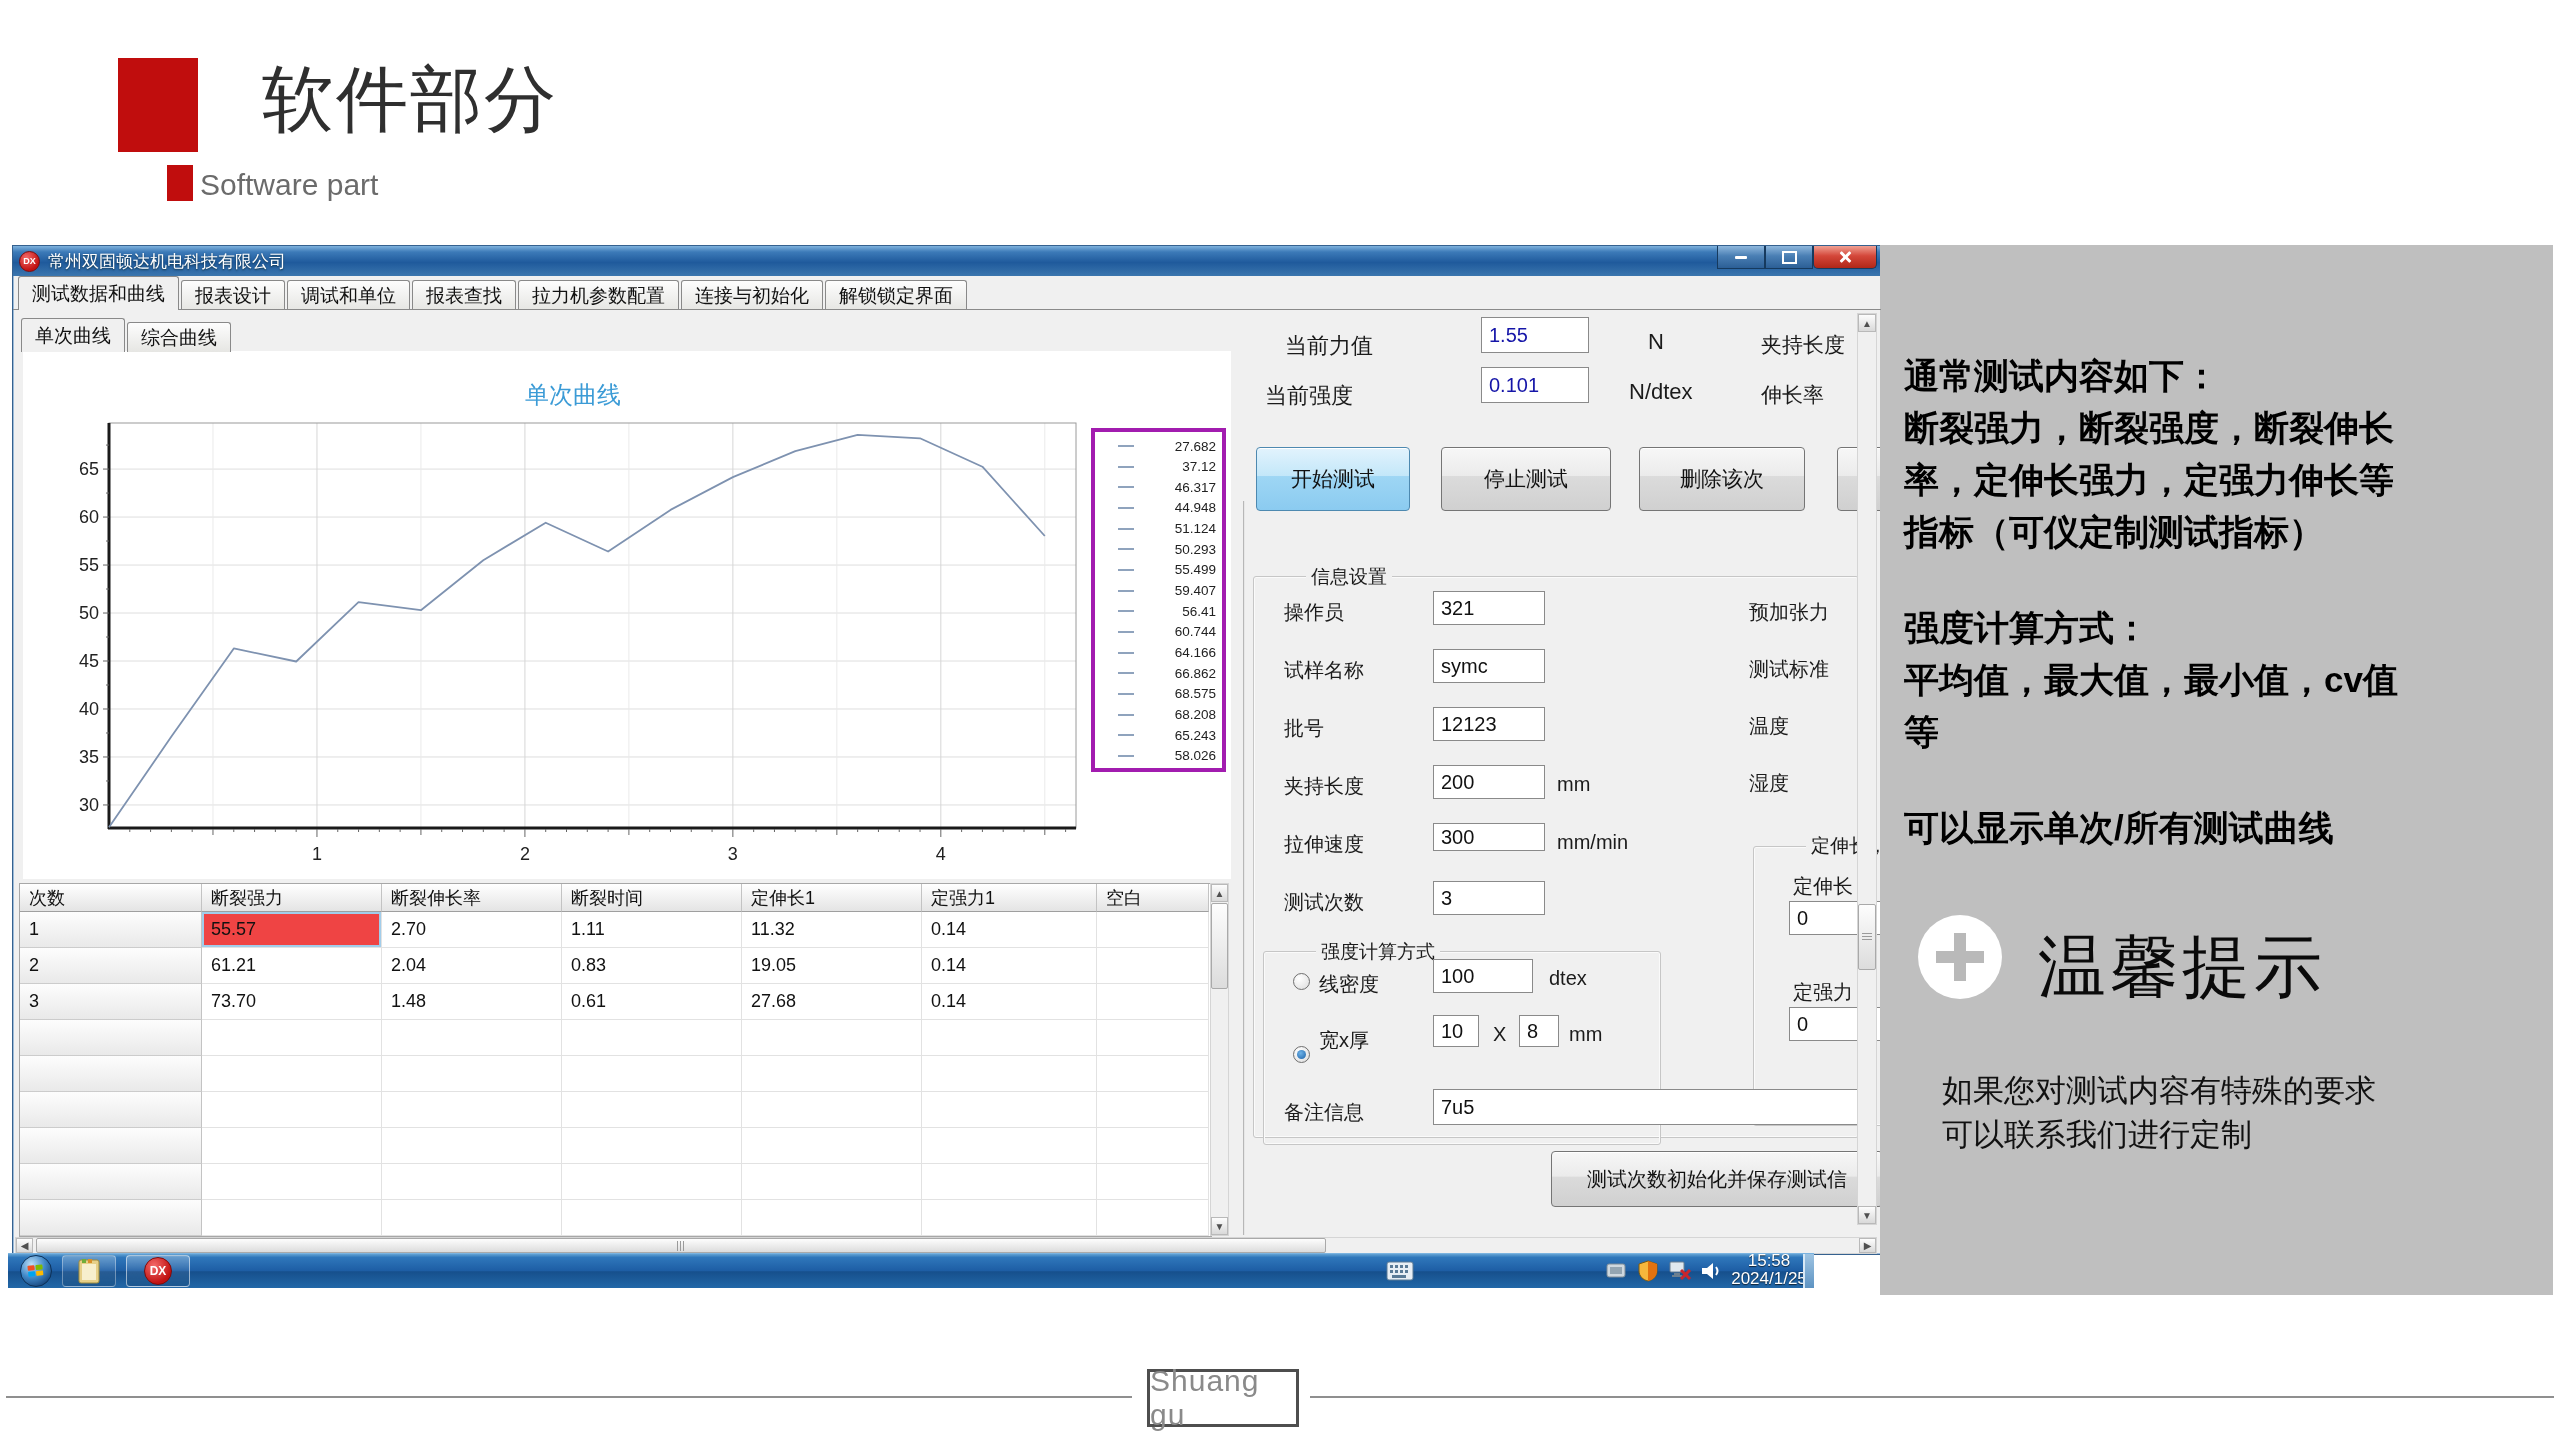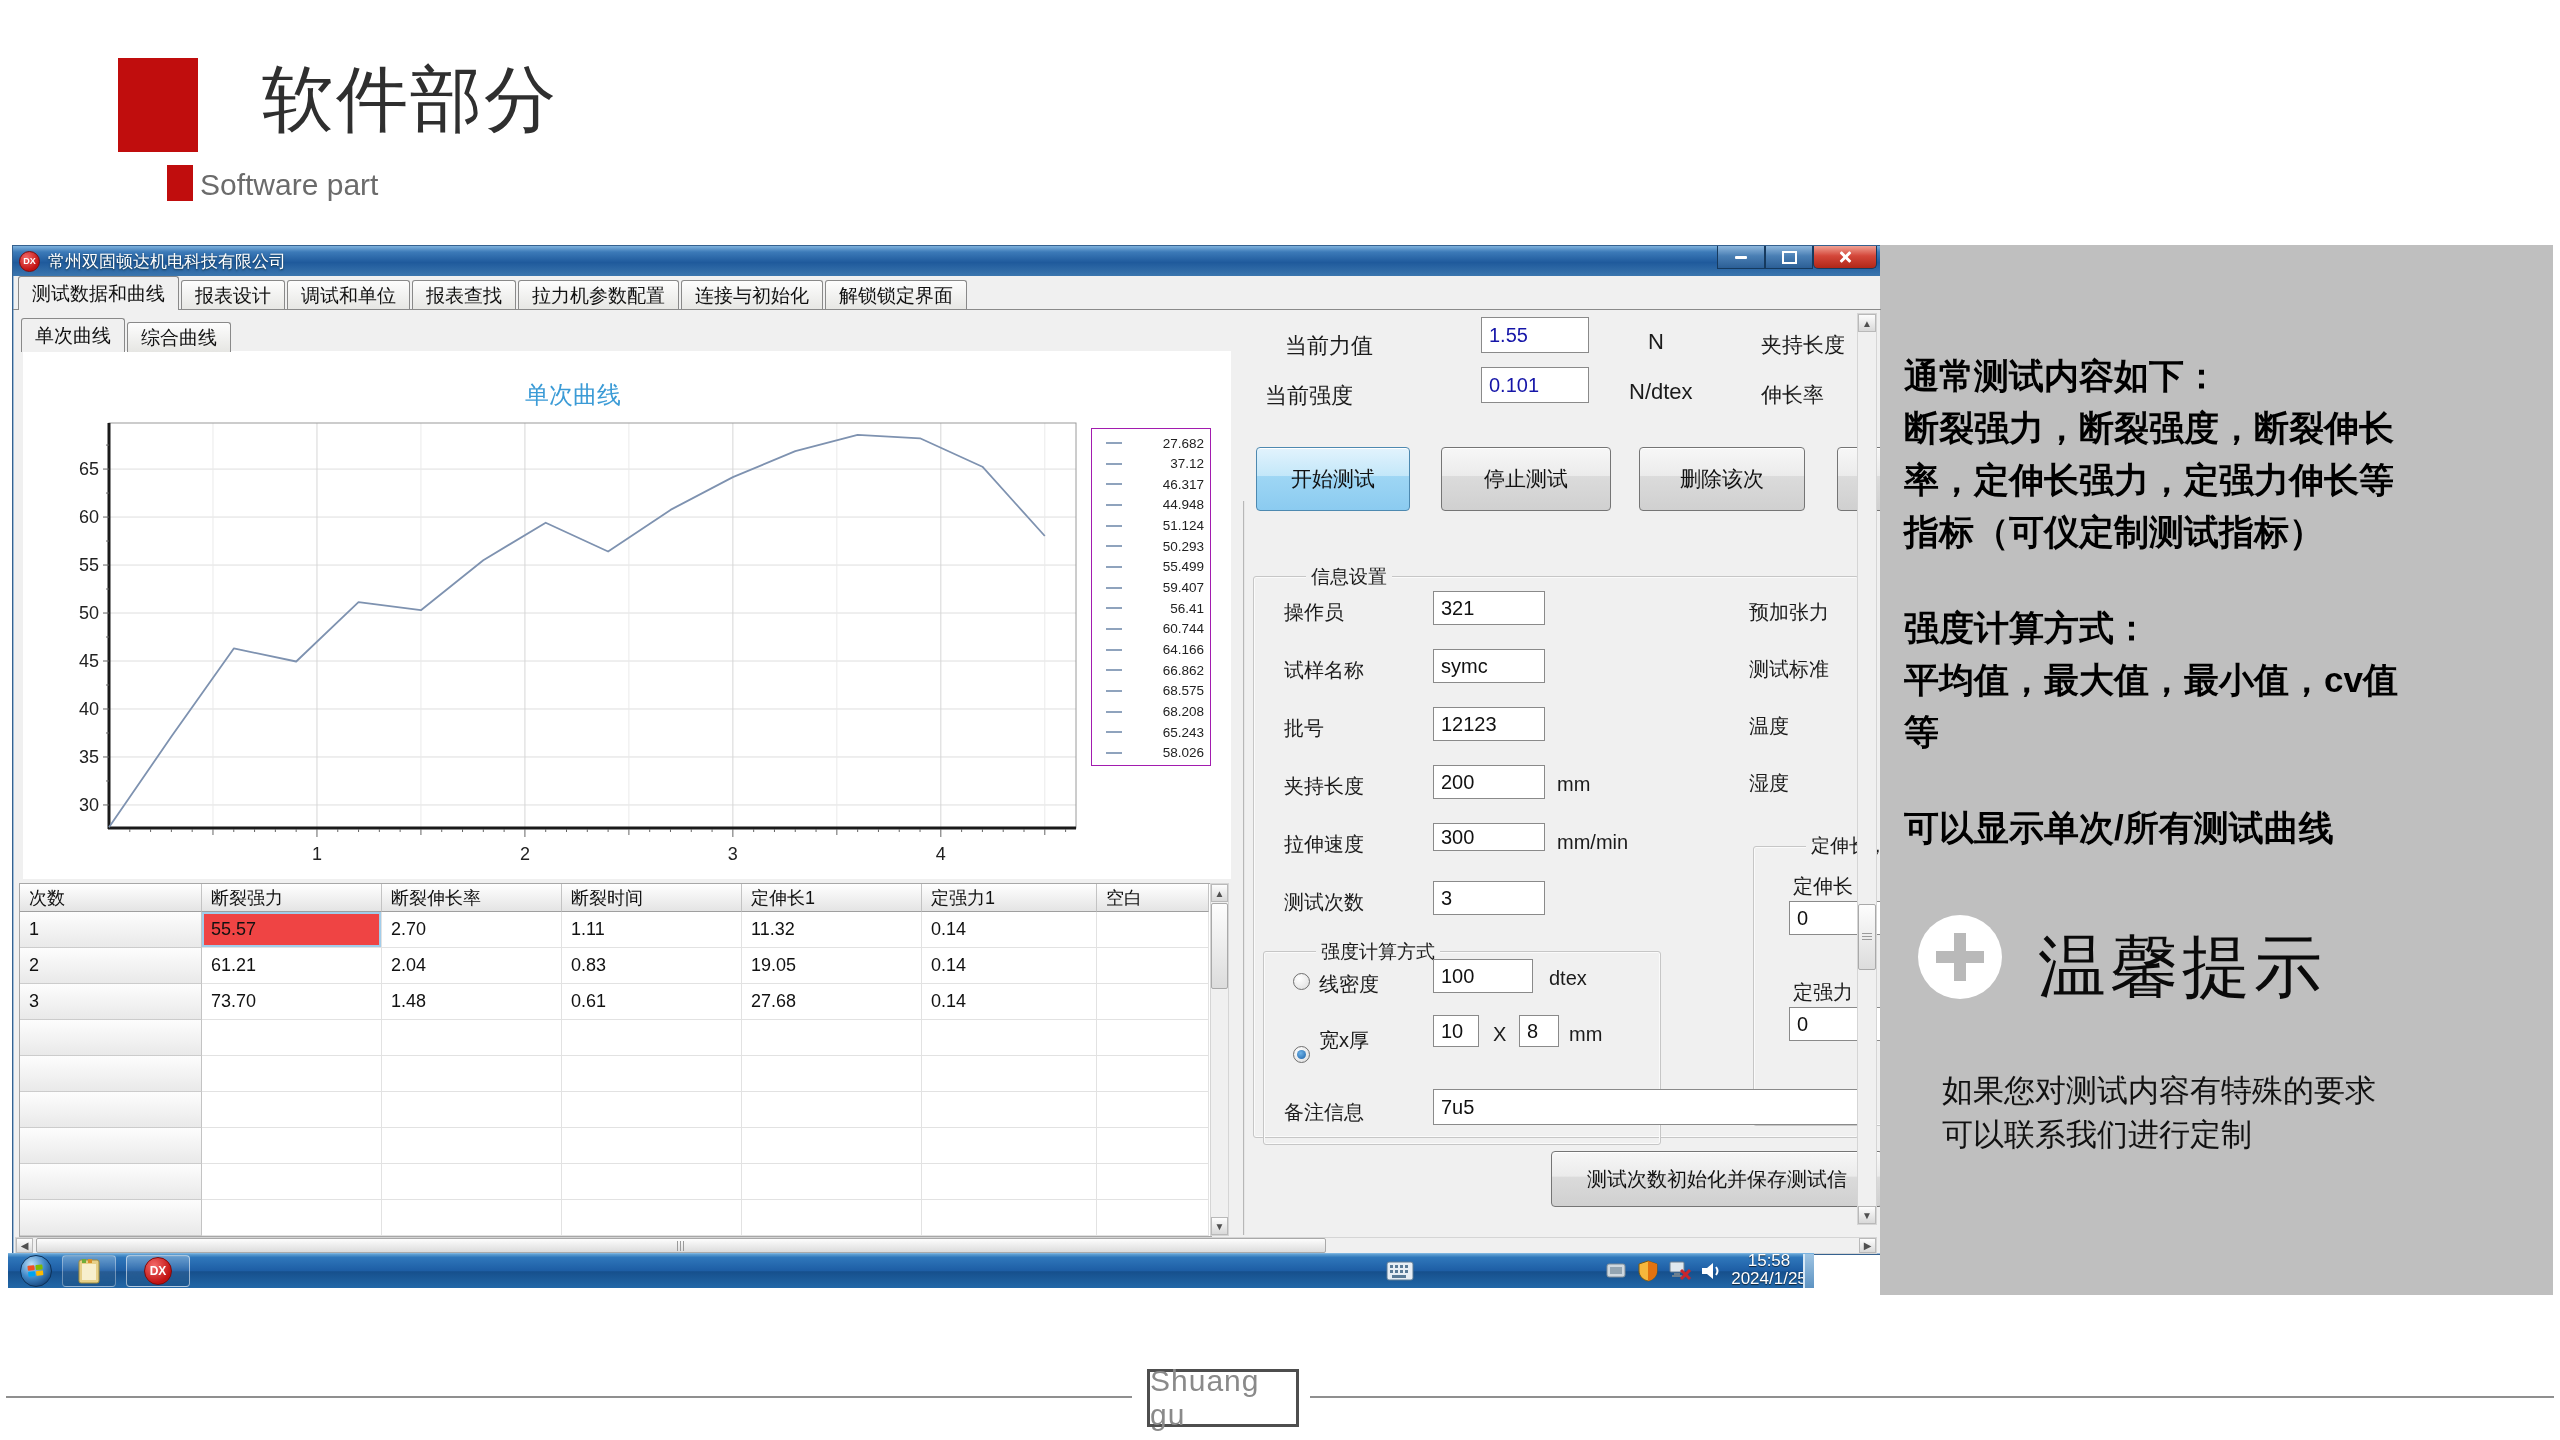--- a/index.html
+++ b/index.html
@@ -23,21 +23,21 @@
   .xg:before,.xg:after{content:"";position:absolute;left:6px;top:0;width:3px;height:14px;background:#fff;border-radius:1px;}
   .xg:before{transform:rotate(45deg);}  .xg:after{transform:rotate(-45deg);}
   
   .tabbar{display:flex;align-items:flex-end;}
   .tab{height:29px;padding:0 13px;background:linear-gradient(#fdfdfd,#e6e6e3);border:1px solid #898989;border-bottom:none;border-radius:3px 3px 0 0;display:flex;align-items:center;font-size:19px;color:#111;margin-right:2px;white-space:nowrap;}
   .tab.active{height:33px;background:#f0f0f0;z-index:3;position:relative;}
   .tabline{background:#8a8a8a;height:1px;}
   
   .chartpanel{background:#fff;}
   .charttitle{font-size:24px;color:#3b9bd6;}
-  .legendbox{border:1px solid #a21caf;background:#fff;padding:4px 6px 2px 14px;display:flex;flex-direction:column;justify-content:space-between;}
+  .legendbox{border:4px solid #a21caf;background:#fff;padding:4px 6px 2px 23px;display:flex;flex-direction:column;justify-content:space-between;}
   .lgrow{display:flex;align-items:center;height:20px;}
   .lgdash{width:16px;border-top:2px solid #8fa3bd;margin-right:6px;flex:0 0 auto;}
   .lgval{font-size:13.5px;color:#222;flex:1;text-align:right;}
   
   .tbl{background:#fff;border:1px solid #a7a7a7;}
   .trow{display:flex;}
   .th{background:linear-gradient(#ffffff,#e4e4e4);border-right:1px solid #c3c3c3;border-bottom:1px solid #9f9f9f;font-size:18px;color:#111;display:flex;align-items:center;padding-left:9px;box-sizing:border-box;height:28px;}
   .td{background:#fff;border-right:1px solid #e2e2e2;border-bottom:1px solid #e2e2e2;font-size:18px;color:#111;display:flex;align-items:center;padding-left:9px;box-sizing:border-box;height:36px;}
   .rowhead{background:linear-gradient(#fdfdfd,#e9e9e9);border-right:1px solid #c3c3c3;border-bottom:1px solid #cccccc;}
   .selcell{background:#ef4444;box-shadow:inset 0 0 0 2px #a2cdea;}

